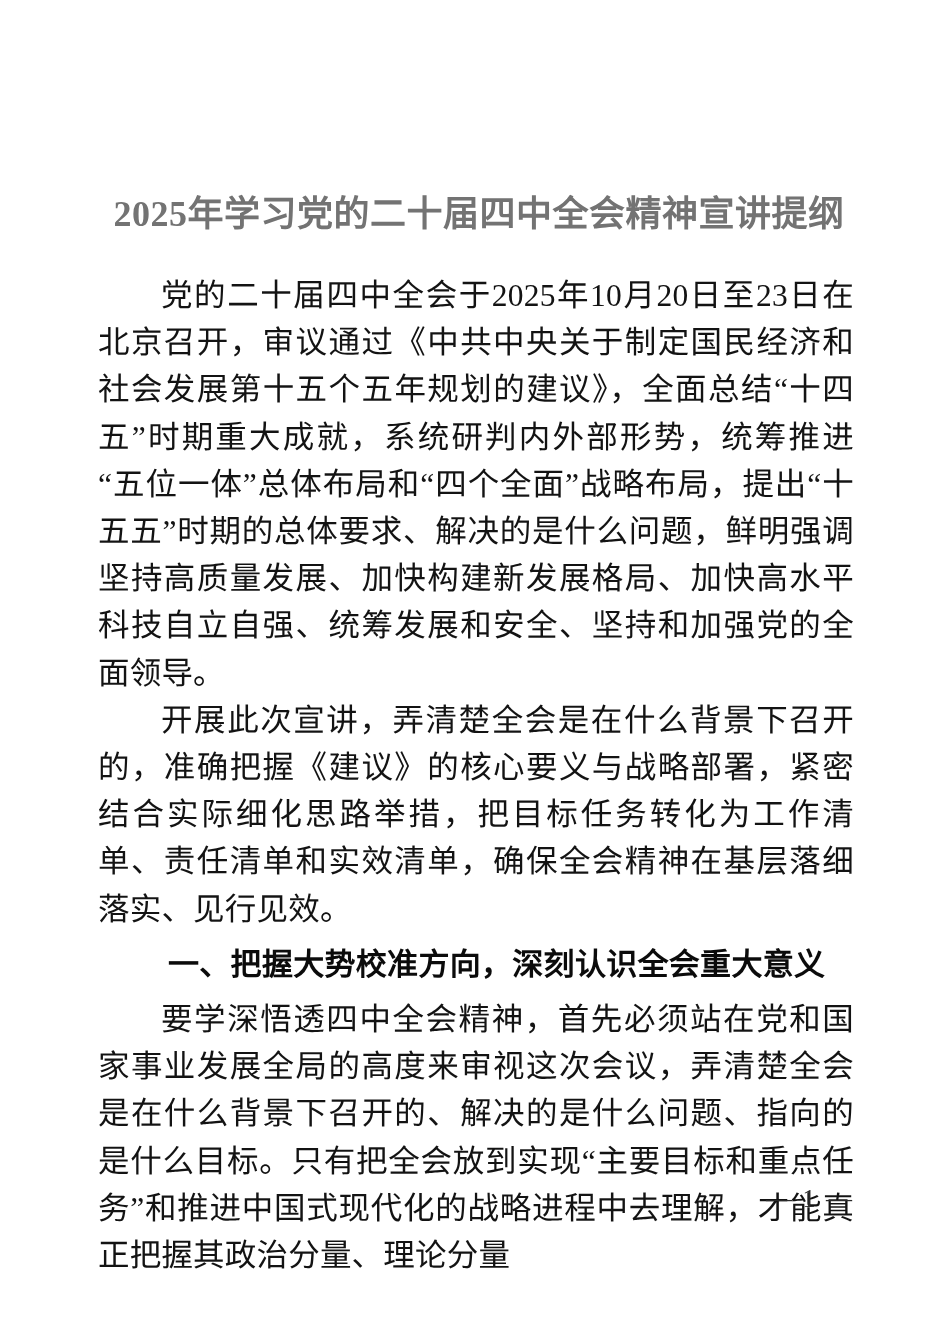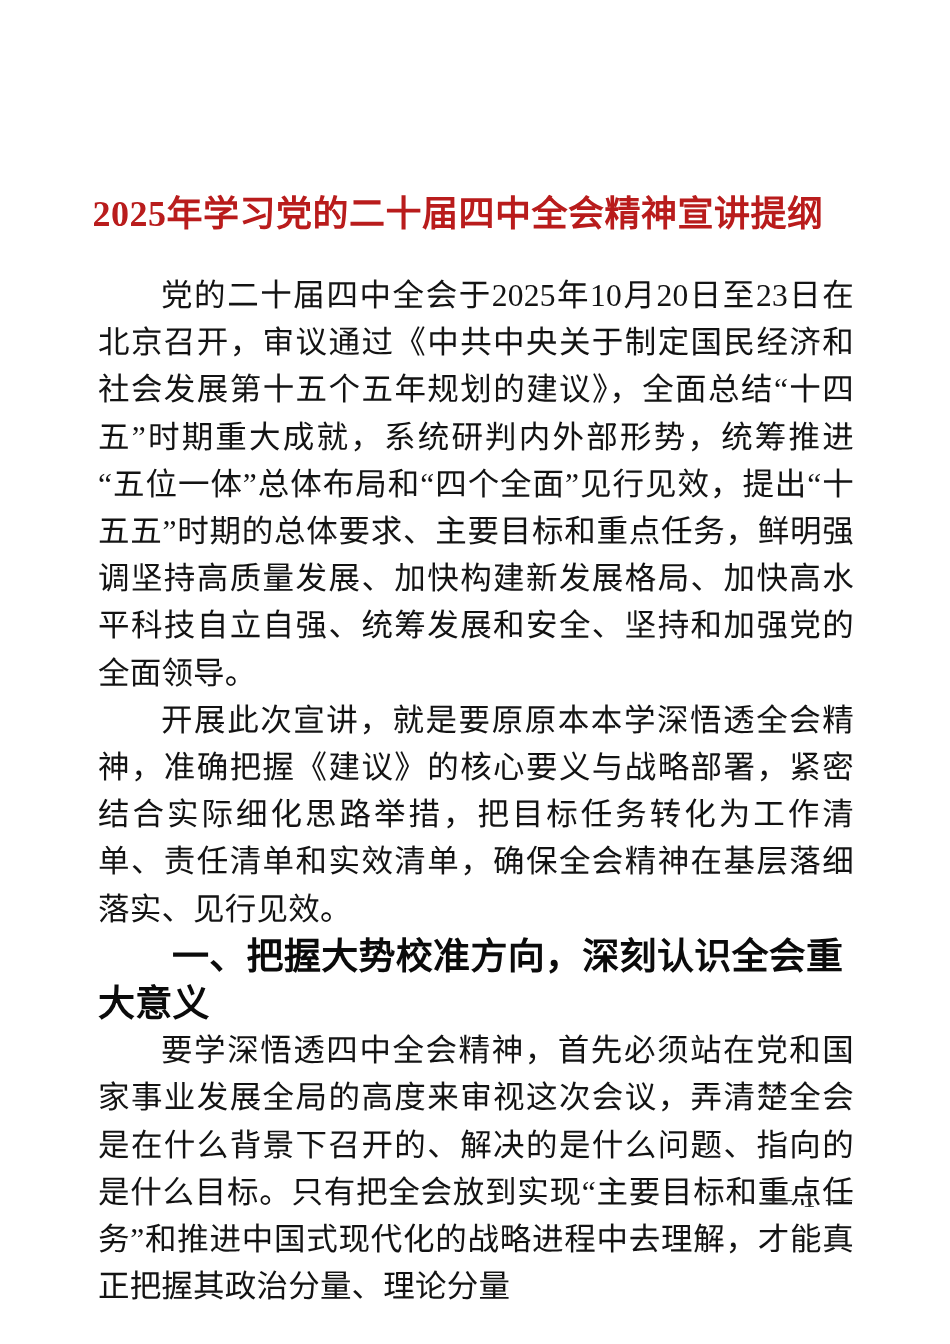--- a/index.html
+++ b/index.html
@@ -17,29 +17,29 @@
     overflow: hidden;
     box-sizing: border-box;
     font-family: "Liberation Serif", "DejaVu Serif", serif;
     color: #000000;
   }
 
   
   .doc-title {
     position: absolute;
     top: 166px;
-    left: 81px;
+    left: 102px;
     width: 754px;
     text-align: center;
     font-family: "Liberation Serif", "DejaVu Serif", serif;
     font-weight: 700;
     font-size: 36px;
     line-height: 48px;
     letter-spacing: 0.5px;
-    color: #b91c1c;
+    color: #737373;
     white-space: nowrap;
   }
 
   
   .body-block {
     position: absolute;
     top: 272px;
     left: 98px;
     width: 756px;
   }
@@ -53,23 +53,23 @@
     text-align: justify;
     text-justify: inter-ideograph;
     text-indent: 2em;
     letter-spacing: 0.2px;
     color: #131313;
     word-break: break-all;
   }
 
   
   .section-heading {
-    margin: 0;
+    margin: 8px;
     font-family: "Liberation Sans", "DejaVu Sans", sans-serif;
-    font-size: 37px;
+    font-size: 31px;
     line-height: 47.2px;
     font-weight: 700;
     text-indent: 2em;
     letter-spacing: 0.3px;
     color: #0b0b0b;
   }
 
   
   .page-footer {
     position: absolute;
@@ -87,23 +87,23 @@
 </style>
 </head>
 <body>
 
 <div class="page">
 
   <h1 class="doc-title">2025年学习党的二十届四中全会精神宣讲提纲</h1>
 
   <div class="body-block">
 
-    <p class="para">党的二十届四中全会于2025年10月20日至23日在北京召开，审议通过《中共中央关于制定国民经济和社会发展第十五个五年规划的建议》，全面总结“十四五”时期重大成就，系统研判内外部形势，统筹推进“五位一体”总体布局和“四个全面”见行见效，提出“十五五”时期的总体要求、主要目标和重点任务，鲜明强调坚持高质量发展、加快构建新发展格局、加快高水平科技自立自强、统筹发展和安全、坚持和加强党的全面领导。</p>
+    <p class="para">党的二十届四中全会于2025年10月20日至23日在北京召开，审议通过《中共中央关于制定国民经济和社会发展第十五个五年规划的建议》，全面总结“十四五”时期重大成就，系统研判内外部形势，统筹推进“五位一体”总体布局和“四个全面”战略布局，提出“十五五”时期的总体要求、解决的是什么问题，鲜明强调坚持高质量发展、加快构建新发展格局、加快高水平科技自立自强、统筹发展和安全、坚持和加强党的全面领导。</p>
 
-    <p class="para">开展此次宣讲，就是要原原本本学深悟透全会精神，准确把握《建议》的核心要义与战略部署，紧密结合实际细化思路举措，把目标任务转化为工作清单、责任清单和实效清单，确保全会精神在基层落细落实、见行见效。</p>
+    <p class="para">开展此次宣讲，弄清楚全会是在什么背景下召开的，准确把握《建议》的核心要义与战略部署，紧密结合实际细化思路举措，把目标任务转化为工作清单、责任清单和实效清单，确保全会精神在基层落细落实、见行见效。</p>
 
     <h2 class="section-heading">一、把握大势校准方向，深刻认识全会重大意义</h2>
 
     <p class="para">要学深悟透四中全会精神，首先必须站在党和国家事业发展全局的高度来审视这次会议，弄清楚全会是在什么背景下召开的、解决的是什么问题、指向的是什么目标。只有把全会放到实现“主要目标和重点任务”和推进中国式现代化的战略进程中去理解，才能真正把握其政治分量、理论分量</p>
 
   </div>
 
   <div class="page-footer">— 1 —</div>
 
 </div>

